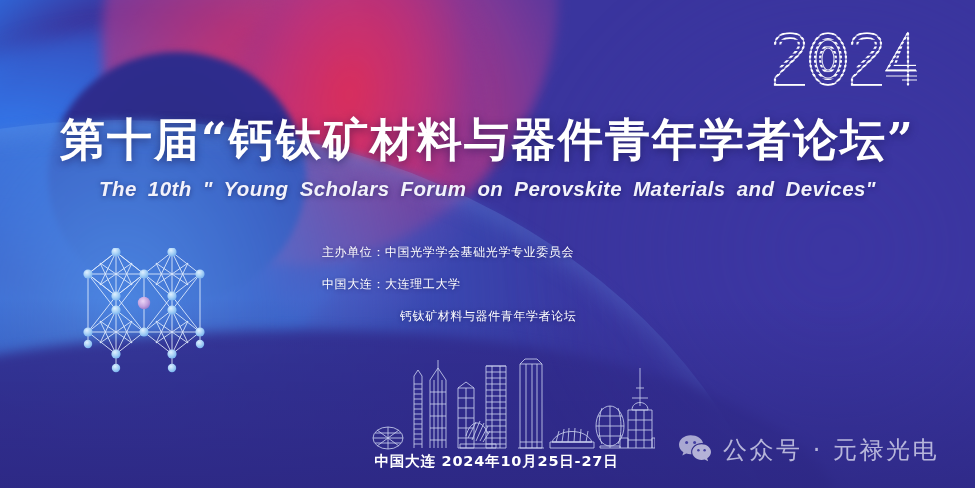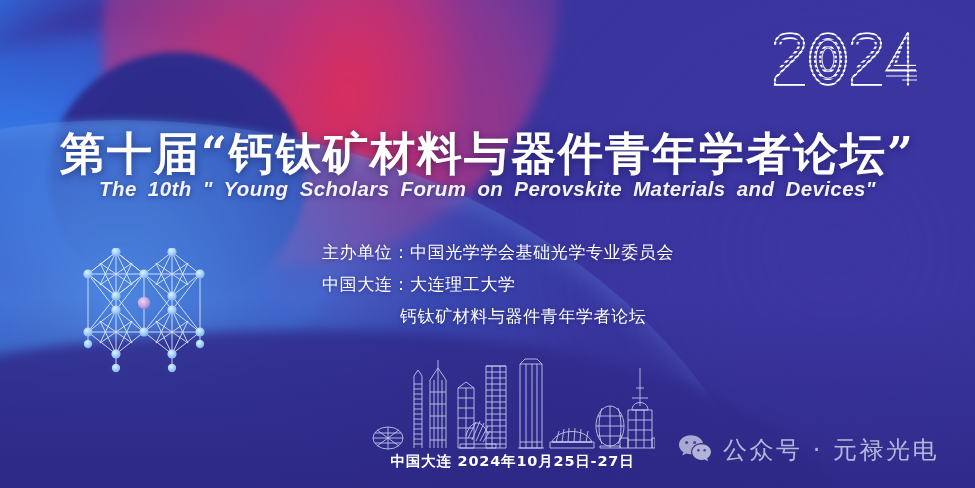--- a/index.html
+++ b/index.html
@@ -134,21 +134,21 @@
 
   
   .year{
     position:absolute; right:56px; top:28px;
     width:148px; height:62px;
   }
 
   
   .title-cn{
     position:absolute;
-    left:0; right:0; top:124px;
+    left:0; right:0; top:110px;
     text-align:center;
     font-family:"DejaVu Serif","Liberation Serif",serif;
     font-weight:700;
     font-size:45px;
     letter-spacing:2px;
     color:#ffffff;
     text-shadow:0 2px 8px rgba(20,16,70,0.55);
     white-space:nowrap;
   }
   .title-en{
@@ -163,37 +163,37 @@
     color:#f2f2fb;
     white-space:nowrap;
     word-spacing:5px;
     text-shadow:0 1px 5px rgba(20,16,70,0.5);
   }
 
   
   .orgs{
     position:absolute;
     left:322px; top:236px;
-    font-size:17px;
+    font-size:12px;
     line-height:32px;
     color:#ffffff;
     letter-spacing:0.6px;
     font-family:"DejaVu Sans","Liberation Sans",sans-serif;
     text-shadow:0 1px 4px rgba(20,16,70,0.45);
   }
   .orgs .row{white-space:nowrap;}
   .orgs .indent{padding-left:78px;}
 
   
   .skyline{position:absolute; left:370px; top:358px; width:285px; height:92px;}
 
   
   .footer-loc{
     position:absolute;
-    left:370px; top:452px; width:285px;
+    left:354px; top:452px; width:285px;
     text-align:center;
     font-size:14.5px;
     font-weight:700;
     color:#ffffff;
     letter-spacing:0.8px;
     font-family:"DejaVu Sans","Liberation Sans",sans-serif;
     white-space:nowrap;
   }
 
   

